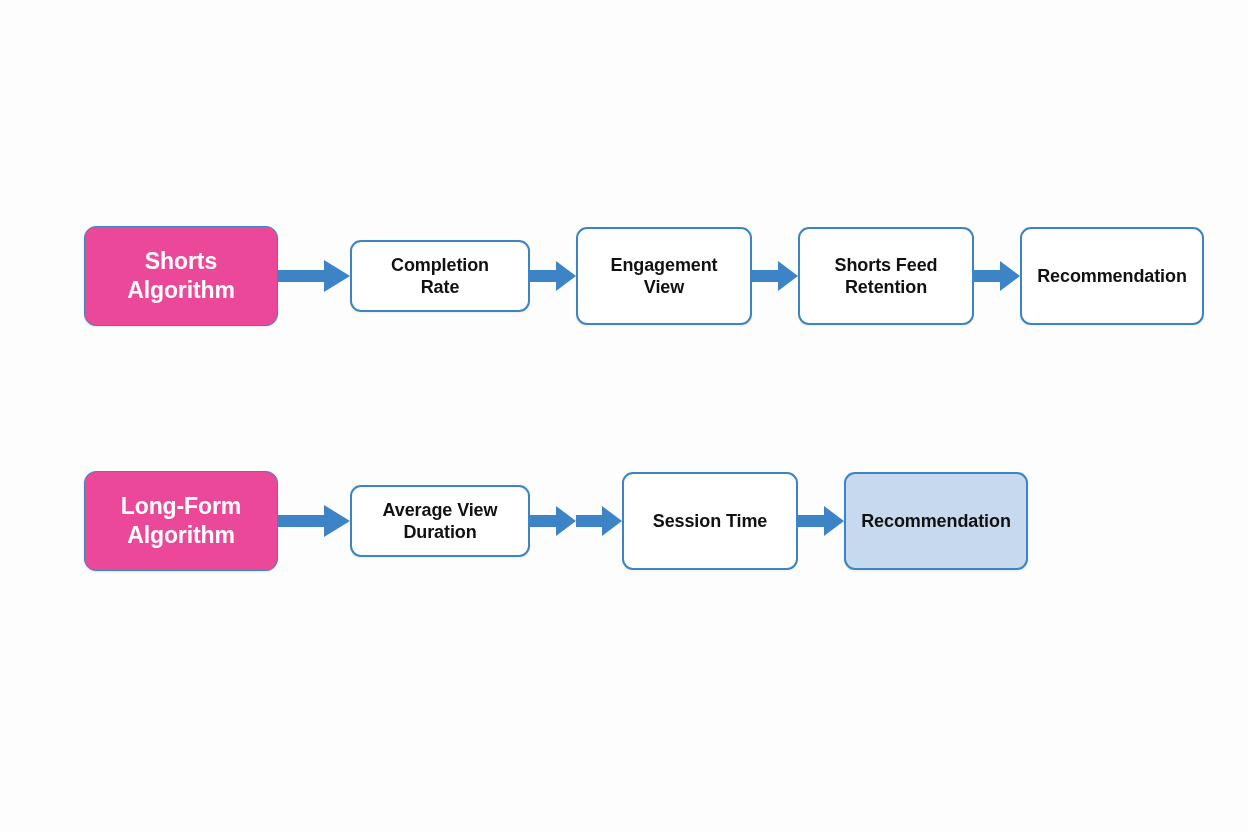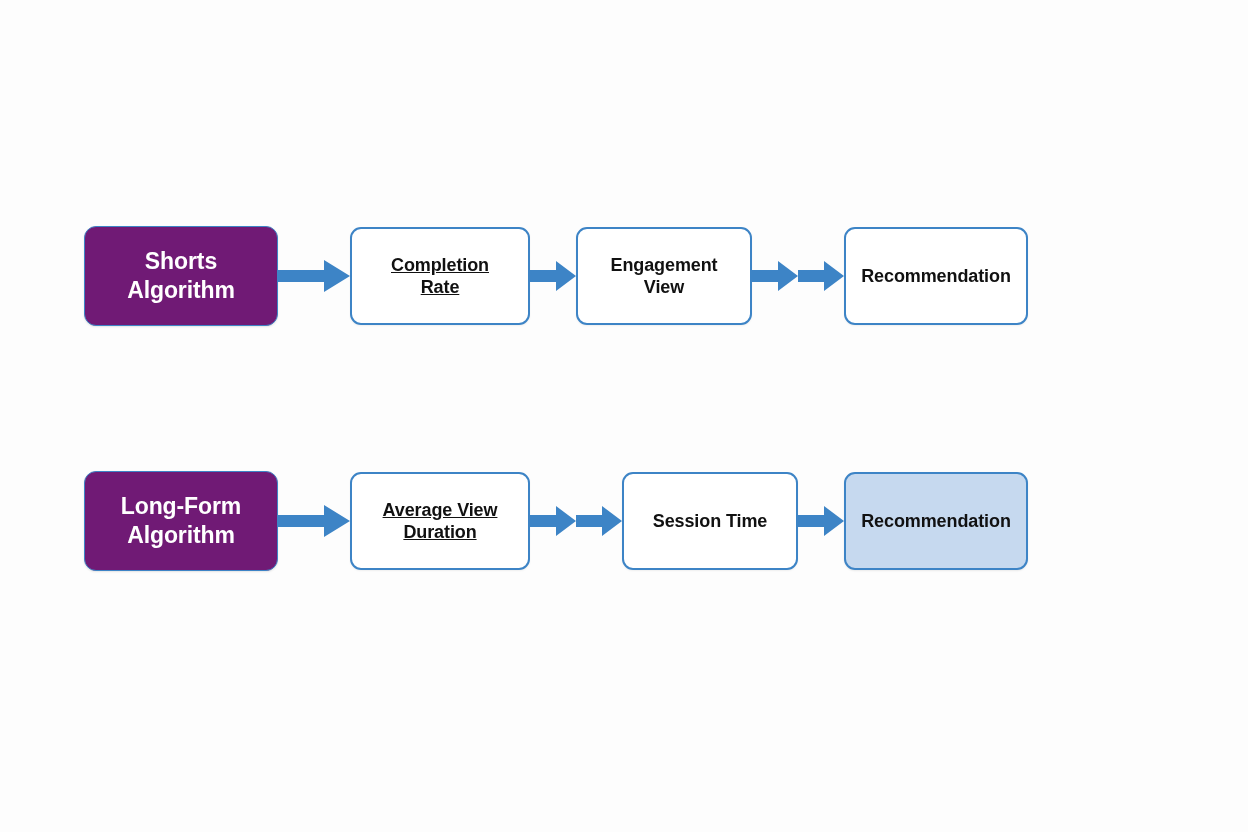--- a/index.html
+++ b/index.html
@@ -42,21 +42,21 @@
     letter-spacing: -0.1px;
   }
 
   .node-label {
     display: block;
     white-space: pre-line;
   }
 
   
   .node.primary {
-    background: #701a75;
+    background: #ec4899;
     border: 1px solid #3d84c6;
     border-radius: 12px;
     color: #ffffff;
     font-weight: bold;
     font-size: 23px;
     box-shadow: 0 1px 2px rgba(0,0,0,0.10);
   }
 
   
   .node.step {
@@ -75,21 +75,21 @@
     border: 2px solid #3d84c6;
     border-radius: 11px;
     color: #111111;
     font-weight: bold;
     font-size: 18px;
     box-shadow: 0 1px 2px rgba(0,0,0,0.08);
   }
 
   
   .n-algo   { width: 194px; height: 100px; }
-  .n-step-a { width: 180px; height: 98px; text-decoration: underline; }
+  .n-step-a { width: 180px; height: 72px; }
   .n-step-b { width: 176px; height: 98px; }
   .n-step-c { width: 176px; height: 98px; }
   .n-final  { width: 184px; height: 98px; align-items: center; }
 
   
   .arrow {
     flex: 0 0 auto;
     display: block;
   }
   .arrow.big   { width: 72px; height: 40px; }
@@ -130,20 +130,24 @@
       <span class="node-label">Engagement
 View</span>
     </div>
 
     <span class="arrow small">
       <svg viewBox="0 0 46 34" preserveAspectRatio="none" aria-hidden="true">
         <path d="M0 11 H26 V2 L46 17 L26 32 V23 H0 Z" fill="#3d84c6"></path>
       </svg>
     </span>
 
+    <div class="node step n-step-c">
+      <span class="node-label">Shorts Feed
+Retention</span>
+    </div>
 
     <span class="arrow small">
       <svg viewBox="0 0 46 34" preserveAspectRatio="none" aria-hidden="true">
         <path d="M0 11 H26 V2 L46 17 L26 32 V23 H0 Z" fill="#3d84c6"></path>
       </svg>
     </span>
 
     <div class="node step n-final">
       <span class="node-label">Recommendation</span>
     </div>

